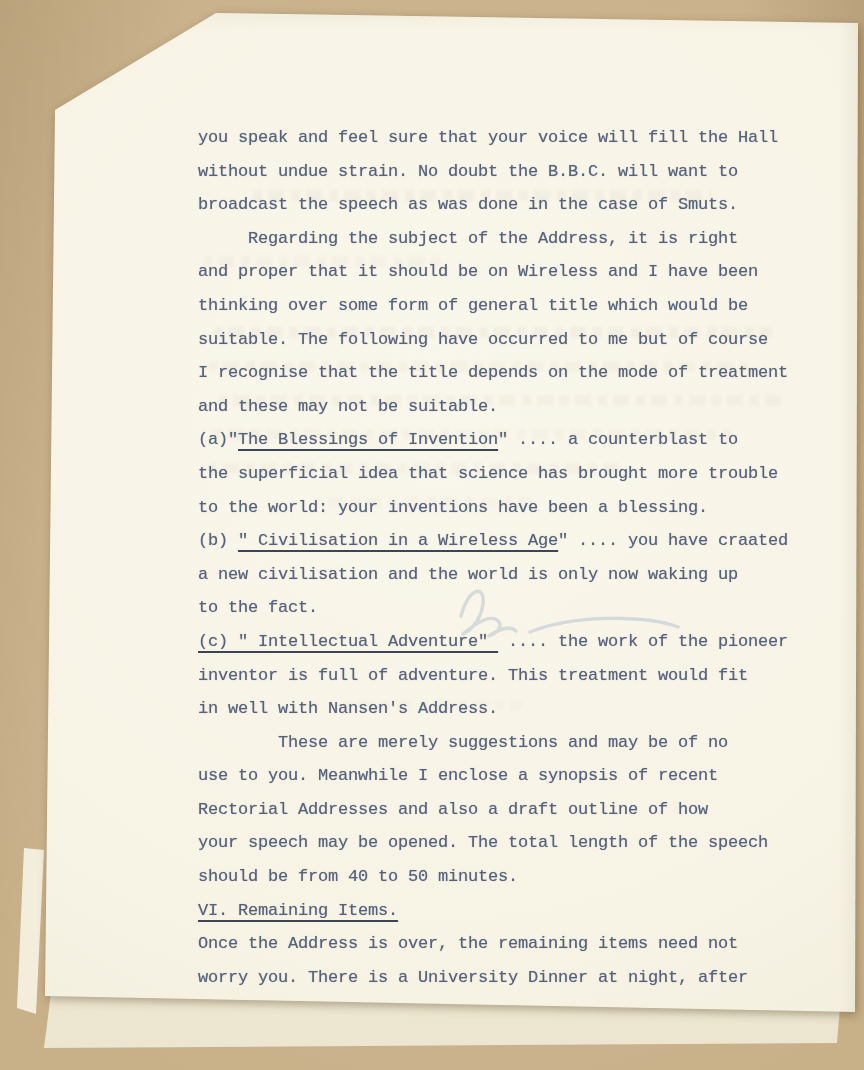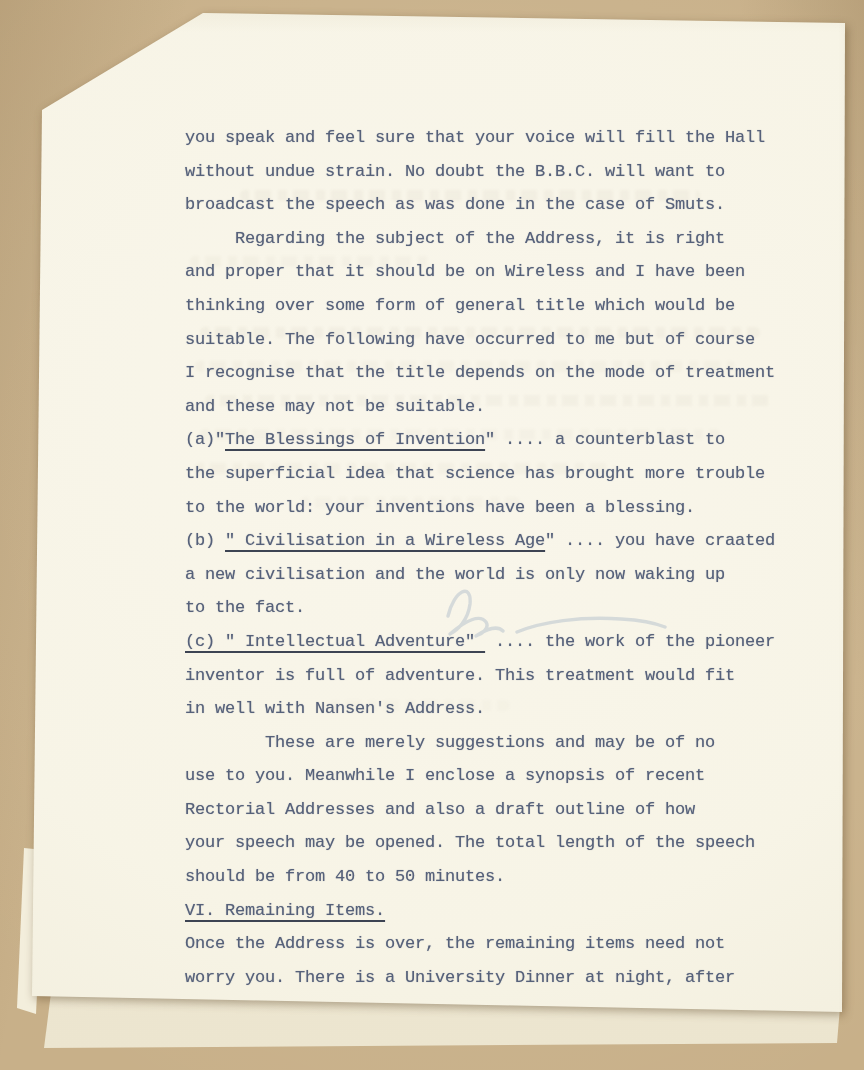--- a/index.html
+++ b/index.html
@@ -33,20 +33,21 @@
   }
   .sheet-under-left{
     position:absolute;inset:0;
     clip-path:polygon(24px 848px, 44px 850px, 36px 1014px, 17px 1008px);
     background:#f3eedc;
   }
   
   .sheet-wrap{
     position:absolute;inset:0;
     filter:drop-shadow(2px 3px 5px rgba(90,68,38,.45));
+    margin-left:13px;
   }
   .sheet{
     position:absolute;inset:0;
     clip-path:polygon(203px 13px, 845px 23px, 842px 1012px, 32px 996px, 42px 110px);
     background:
       linear-gradient(31deg, rgba(0,0,0,0) 0%, rgba(255,255,255,.5) 0%, rgba(0,0,0,0) 3%),
       linear-gradient(180deg, rgba(210,200,170,.25) 0%, rgba(0,0,0,0) 3%, rgba(0,0,0,0) 96%, rgba(205,195,165,.35) 100%),
       linear-gradient(90deg, rgba(215,205,175,.28) 0%, rgba(0,0,0,0) 4%, rgba(0,0,0,0) 97%, rgba(205,195,165,.30) 100%),
       radial-gradient(120% 90% at 50% 38%, #f9f6eb 0%, var(--paper) 55%, #efead7 100%);
   }

